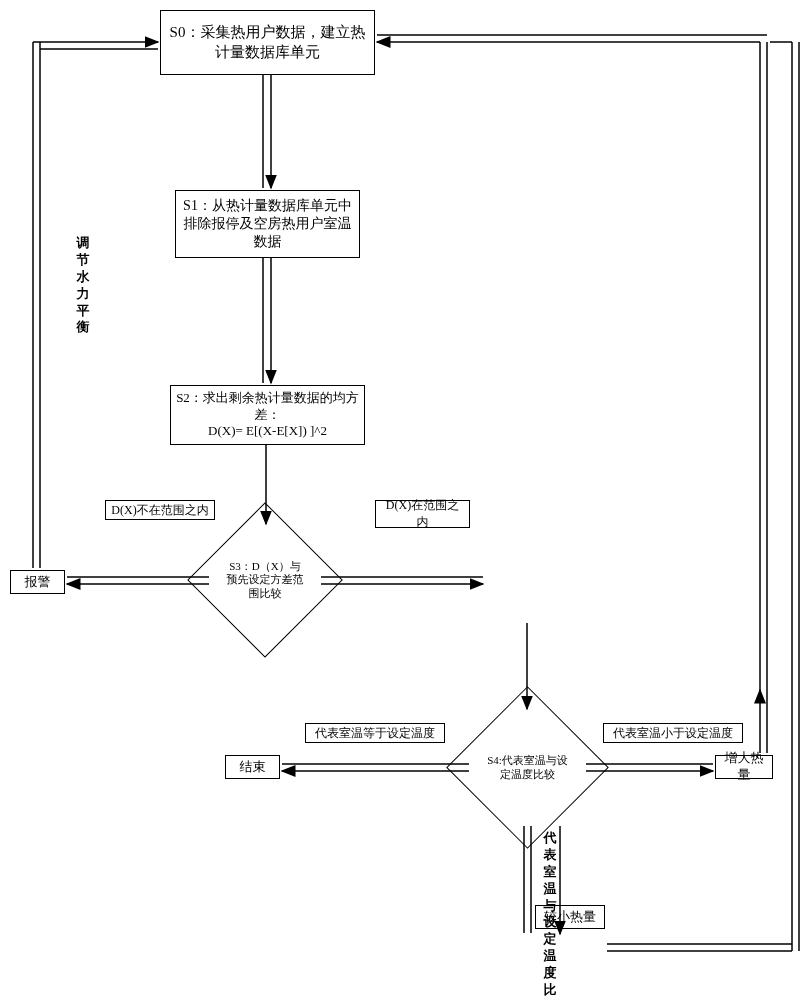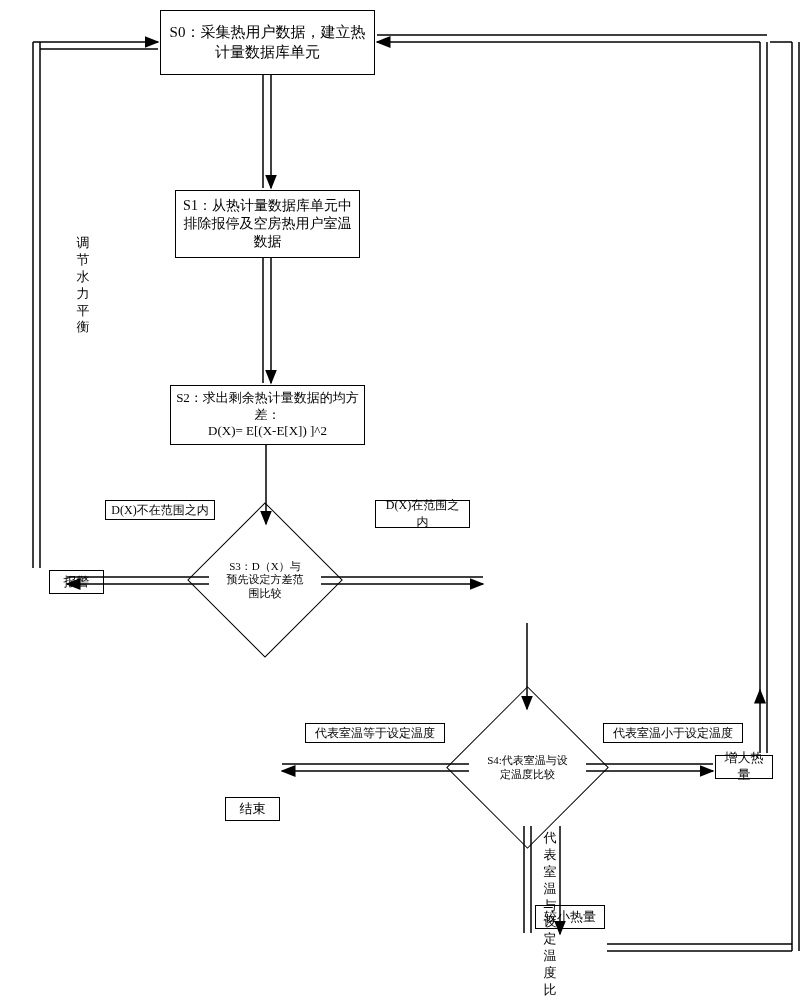--- a/index.html
+++ b/index.html
@@ -42,20 +42,21 @@
     display: flex;
     align-items: center;
     justify-content: center;
   }
   .vlabel {
     position: absolute;
     font-size: 13px;
     line-height: 1.3;
     width: 16px;
     text-align: center;
+    font-weight: bold;
   }
   .diamond-wrap {
     position: absolute;
   }
   .diamond {
     width: 100%;
     height: 100%;
     transform: rotate(45deg);
     border: 1px solid #000;
     background: #fff;
@@ -106,25 +107,25 @@
     <div class="diamond"></div>
     <div class="diamond-text">S3：D（X）与预先设定方差范围比较</div>
   </div>
 
 
   <div class="diamond-wrap" style="left:470px; top:710px; width:115px; height:115px;">
     <div class="diamond"></div>
     <div class="diamond-text">S4:代表室温与设定温度比较</div>
   </div>
 
-  <div class="box" style="left:10px; top:570px; width:55px; height:24px; font-size:13px;margin-left:39px;">
+  <div class="box" style="left:10px; top:570px; width:55px; height:24px; font-size:13px;">
     <span>报警</span>
   </div>
 
-  <div class="box" style="left:225px; top:755px; width:55px; height:24px; font-size:13px;margin-top:42px;">
+  <div class="box" style="left:225px; top:755px; width:55px; height:24px; font-size:13px;">
     <span>结束</span>
   </div>
 
   <div class="box" style="left:715px; top:755px; width:58px; height:24px; font-size:13px;text-align:center;">
     <span>增大热量</span>
   </div>
 
   <div class="box" style="left:535px; top:905px; width:70px; height:24px; font-size:13px;">
     <span>较小热量</span>
   </div>

